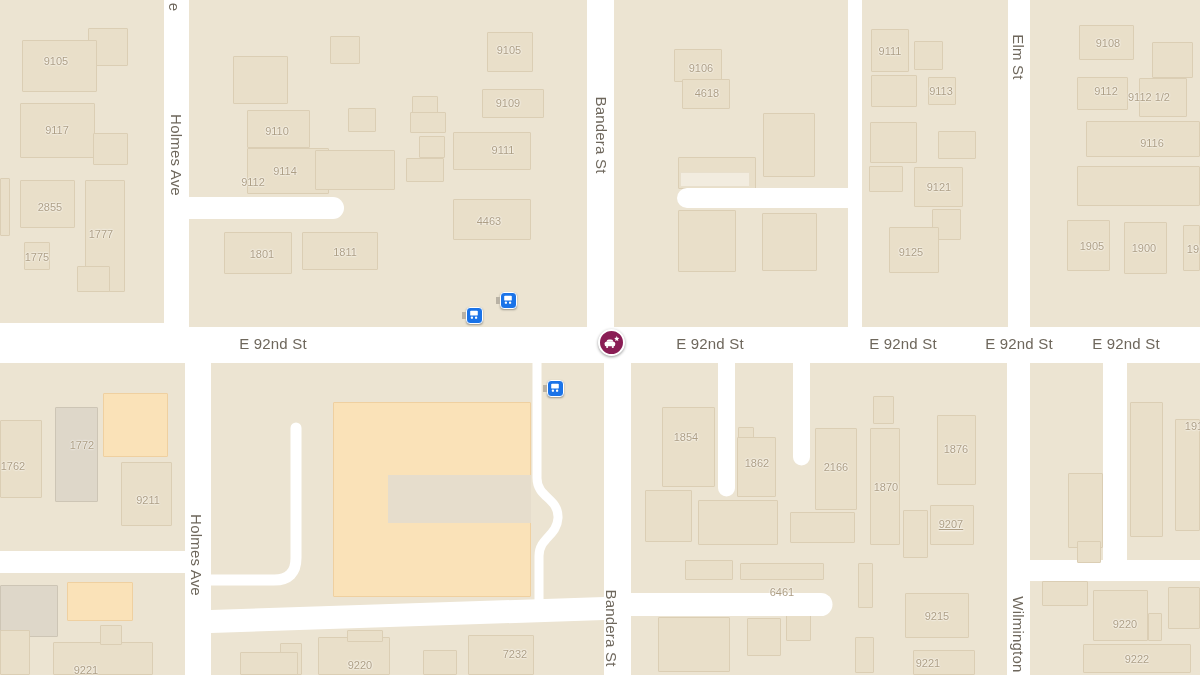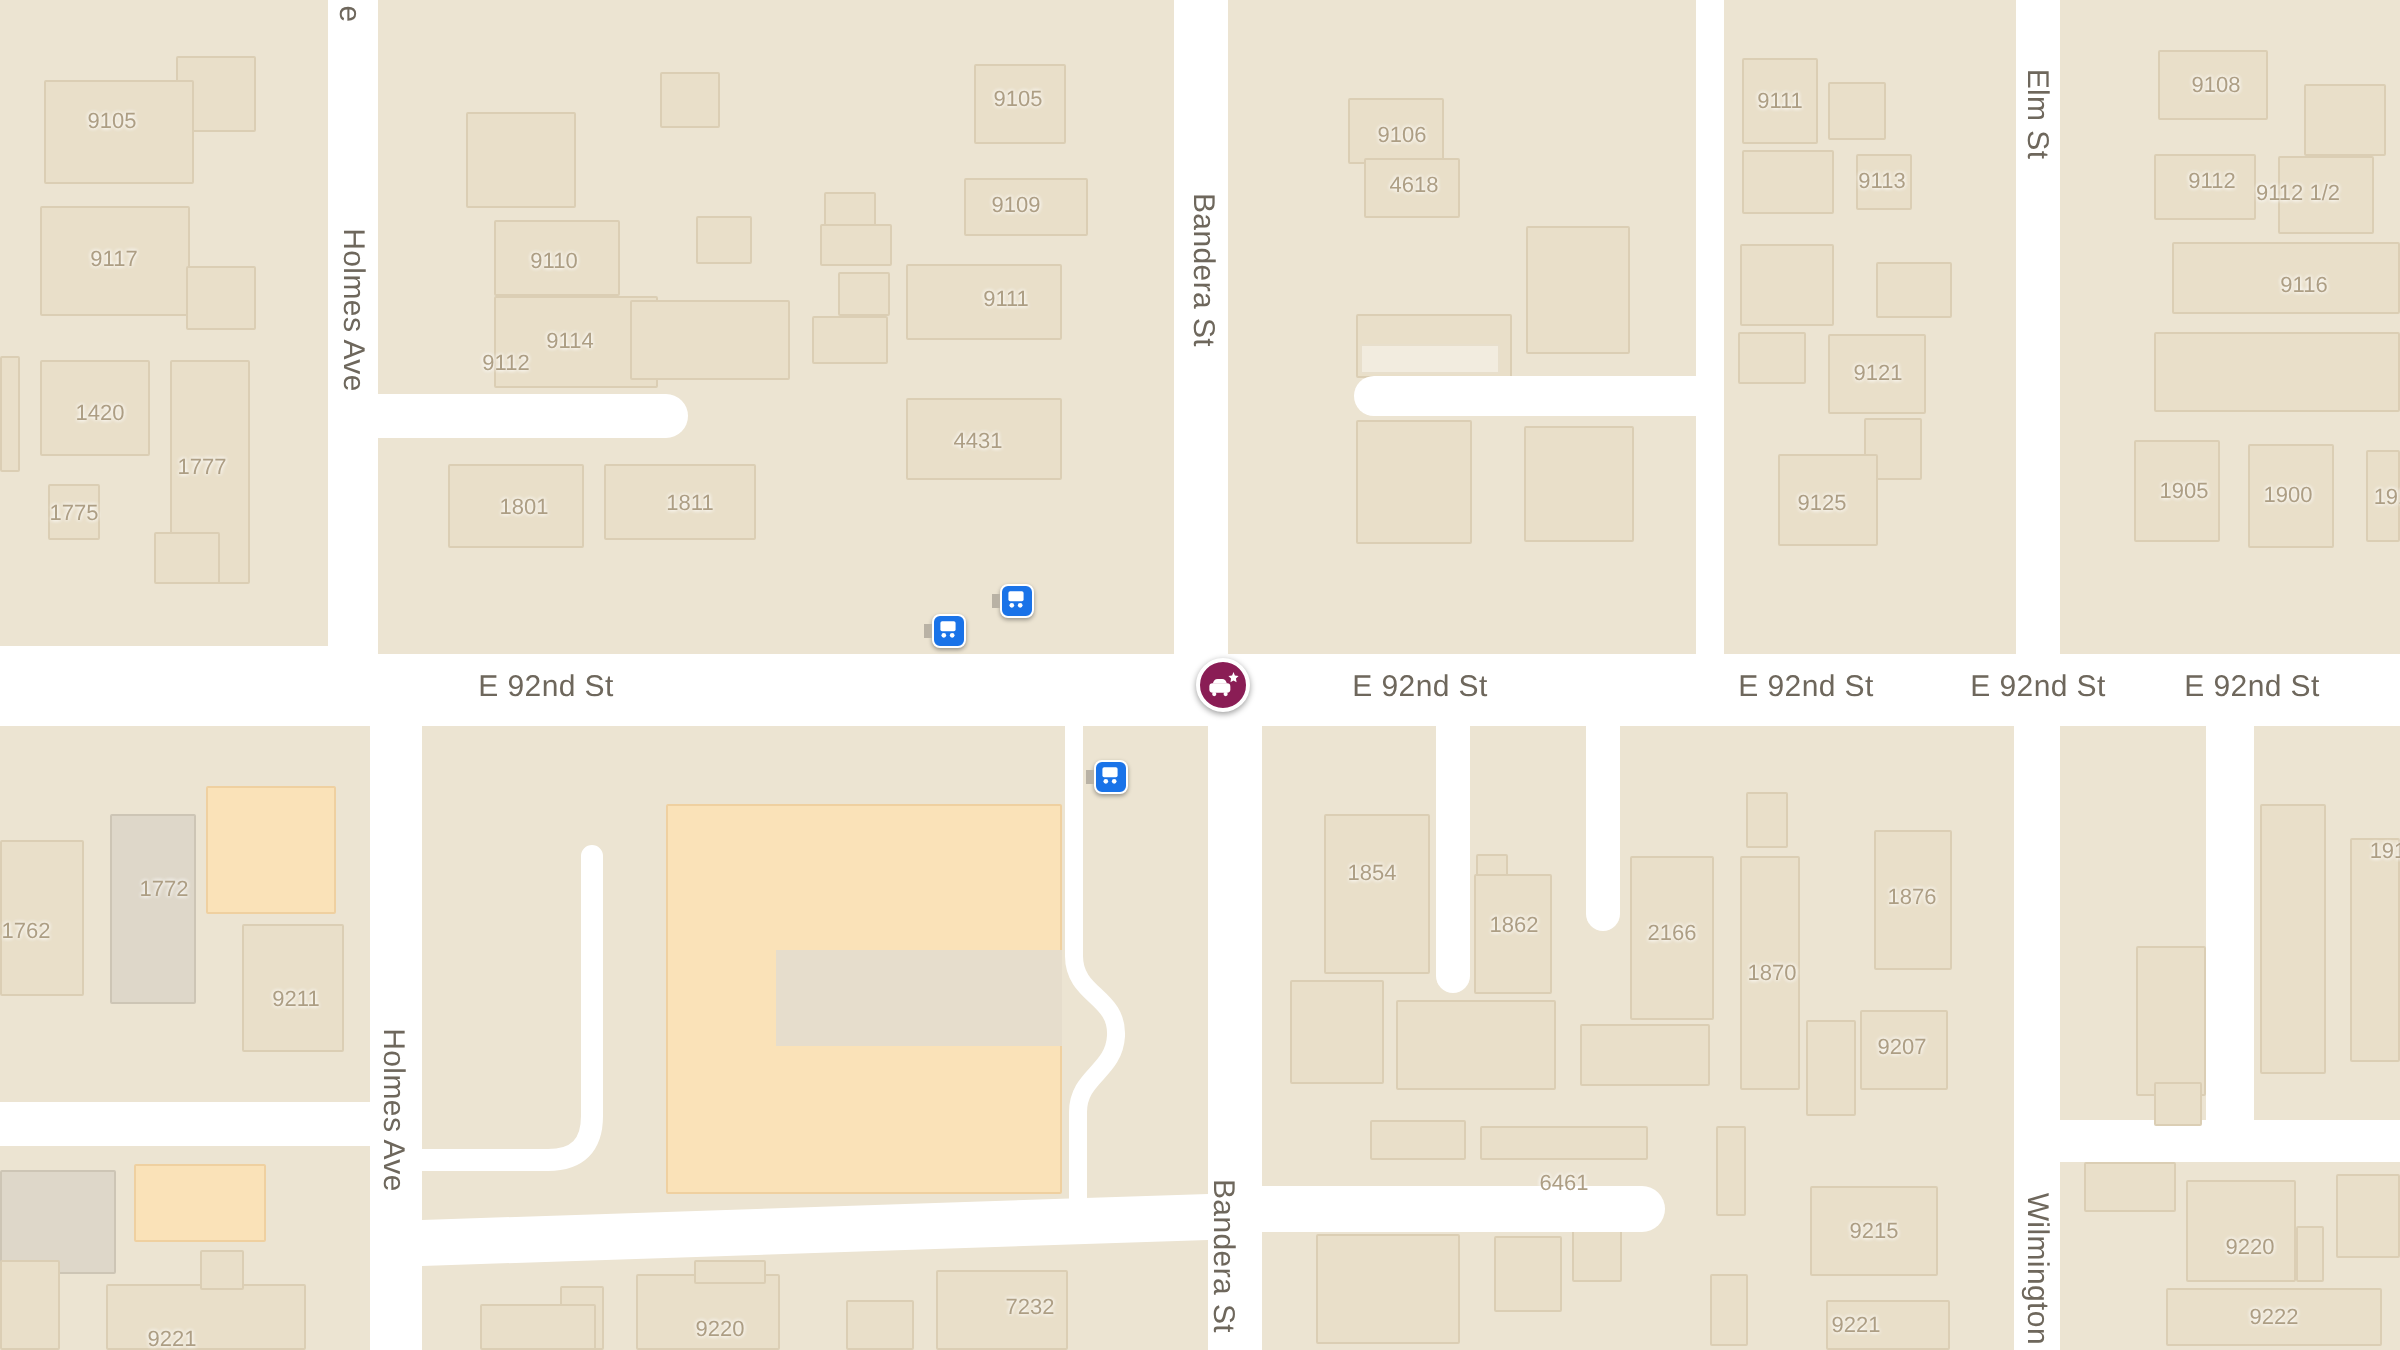--- a/index.html
+++ b/index.html
@@ -161,32 +161,32 @@
       <div class="slabel" style="left: 173px; top: 335px; width: 200px; height: 18px;">E 92nd St</div>
       <div class="slabel" style="left: 610px; top: 335px; width: 200px; height: 18px;">E 92nd St</div>
       <div class="slabel" style="left: 803px; top: 335px; width: 200px; height: 18px;">E 92nd St</div>
       <div class="slabel" style="left: 919px; top: 335px; width: 200px; height: 18px;">E 92nd St</div>
       <div class="slabel" style="left: 1026px; top: 335px; width: 200px; height: 18px;">E 92nd St</div>
       <div class="slabel" style="left: 96px; top: 546px; width: 200px; height: 18px; transform: rotate(90deg);">Holmes Ave</div>
       <div class="slabel" style="left: 511px; top: 619px; width: 200px; height: 18px; transform: rotate(90deg);">Bandera St</div>
       <div class="slabel" style="left: 918px; top: 636px; width: 200px; height: 18px; transform: rotate(90deg);">Wilmington Av</div>
       <div class="hnum" style="left: 16px; top: 55px; width: 80px; height: 13px;">9105</div>
       <div class="hnum" style="left: 17px; top: 124px; width: 80px; height: 13px;">9117</div>
-      <div class="hnum" style="left: 10px; top: 201px; width: 80px; height: 13px;">1420</div>
+      <div class="hnum" style="left: 10px; top: 201px; width: 80px; height: 13px;">2855</div>
       <div class="hnum" style="left: 61px; top: 228px; width: 80px; height: 13px;">1777</div>
       <div class="hnum" style="left: -3px; top: 251px; width: 80px; height: 13px;">1775</div>
       <div class="hnum" style="left: 237px; top: 125px; width: 80px; height: 13px;">9110</div>
       <div class="hnum" style="left: 213px; top: 176px; width: 80px; height: 13px;">9112</div>
       <div class="hnum" style="left: 245px; top: 165px; width: 80px; height: 13px;">9114</div>
       <div class="hnum" style="left: 222px; top: 248px; width: 80px; height: 13px;">1801</div>
       <div class="hnum" style="left: 305px; top: 246px; width: 80px; height: 13px;">1811</div>
       <div class="hnum" style="left: 469px; top: 44px; width: 80px; height: 13px;">9105</div>
       <div class="hnum" style="left: 468px; top: 97px; width: 80px; height: 13px;">9109</div>
       <div class="hnum" style="left: 463px; top: 144px; width: 80px; height: 13px;">9111</div>
-      <div class="hnum" style="left: 449px; top: 215px; width: 80px; height: 13px;">4431</div>
+      <div class="hnum" style="left: 449px; top: 215px; width: 80px; height: 13px;">4463</div>
       <div class="hnum" style="left: 661px; top: 62px; width: 80px; height: 13px;">9106</div>
       <div class="hnum" style="left: 667px; top: 87px; width: 80px; height: 13px;">4618</div>
       <div class="hnum" style="left: 850px; top: 45px; width: 80px; height: 13px;">9111</div>
       <div class="hnum" style="left: 901px; top: 85px; width: 80px; height: 13px;">9113</div>
       <div class="hnum" style="left: 899px; top: 181px; width: 80px; height: 13px;">9121</div>
       <div class="hnum" style="left: 871px; top: 246px; width: 80px; height: 13px;">9125</div>
       <div class="hnum" style="left: 1068px; top: 37px; width: 80px; height: 13px;">9108</div>
       <div class="hnum" style="left: 1066px; top: 85px; width: 80px; height: 13px;">9112</div>
       <div class="hnum" style="left: 1109px; top: 91px; width: 80px; height: 13px;">9112 1/2</div>
       <div class="hnum" style="left: 1112px; top: 137px; width: 80px; height: 13px;">9116</div>
@@ -197,21 +197,21 @@
       <div class="hnum" style="left: 42px; top: 439px; width: 80px; height: 13px;">1772</div>
       <div class="hnum" style="left: 108px; top: 494px; width: 80px; height: 13px;">9211</div>
       <div class="hnum" style="left: 46px; top: 664px; width: 80px; height: 13px;">9221</div>
       <div class="hnum" style="left: 320px; top: 659px; width: 80px; height: 13px;">9220</div>
       <div class="hnum" style="left: 475px; top: 648px; width: 80px; height: 13px;">7232</div>
       <div class="hnum" style="left: 646px; top: 431px; width: 80px; height: 13px;">1854</div>
       <div class="hnum" style="left: 717px; top: 457px; width: 80px; height: 13px;">1862</div>
       <div class="hnum" style="left: 796px; top: 461px; width: 80px; height: 13px;">2166</div>
       <div class="hnum" style="left: 846px; top: 481px; width: 80px; height: 13px;">1870</div>
       <div class="hnum" style="left: 916px; top: 443px; width: 80px; height: 13px;">1876</div>
-      <div class="hnum" style="left: 911px; top: 518px; width: 80px; height: 13px;">9207</div>
+      <div class="hnum" style="left: 911px; top: 518px; width: 80px; height: 13px; text-decoration: underline;">9207</div>
       <div class="hnum" style="left: 742px; top: 586px; width: 80px; height: 13px;">6461</div>
       <div class="hnum" style="left: 897px; top: 610px; width: 80px; height: 13px;">9215</div>
       <div class="hnum" style="left: 888px; top: 657px; width: 80px; height: 13px;">9221</div>
       <div class="hnum" style="left: 1154px; top: 420px; width: 80px; height: 13px;">191</div>
       <div class="hnum" style="left: 1085px; top: 618px; width: 80px; height: 13px;">9220</div>
       <div class="hnum" style="left: 1097px; top: 653px; width: 80px; height: 13px;">9222</div>
     </div>
   <div id="layer-icons">
       <div class="bus" style="left: 499.5px; top: 291.5px;">
         <span class="nub"></span>

